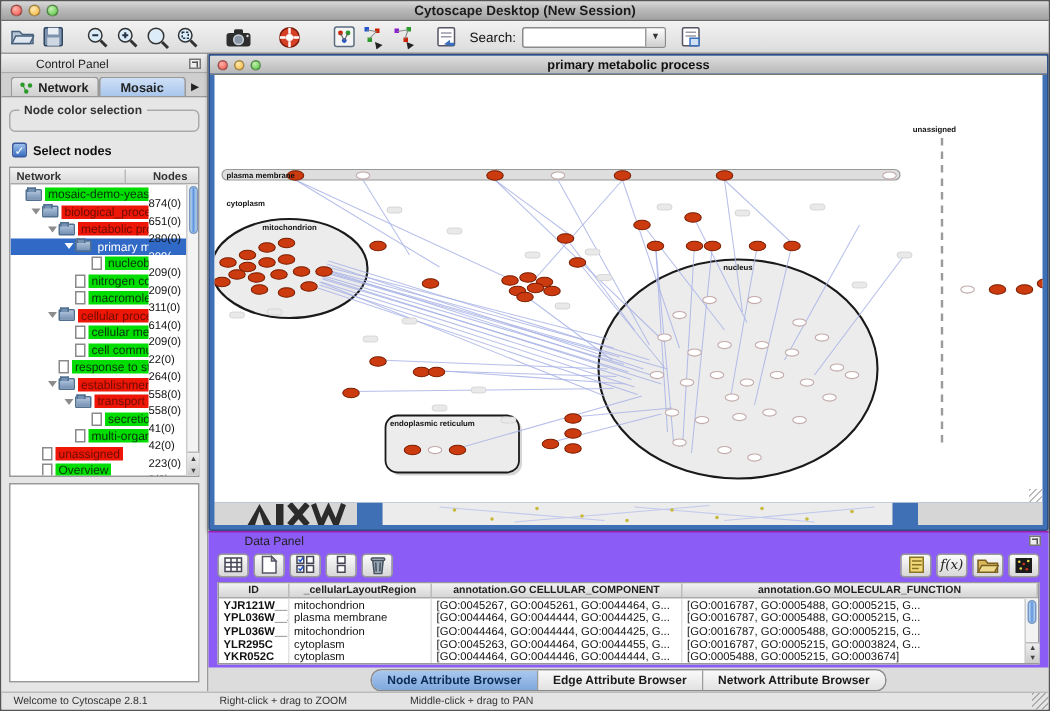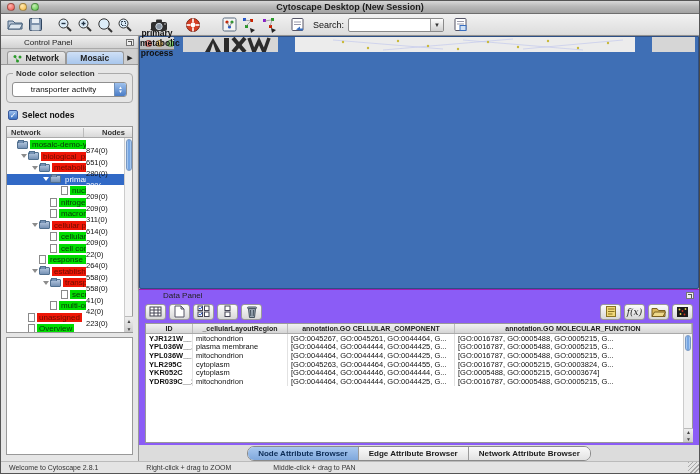--- a/index.html
+++ b/index.html
@@ -59,32 +59,32 @@
   .tri { width:0; height:0; border-left:3.5px solid transparent; border-right:3.5px solid transparent; border-top:4.5px solid #8c8c8c; }
   .trow.sel .tri { border-top-color:#fff; }
   .ticon { flex:0 0 auto; margin-right:2px; }
   .ticon.folder { width:11px; height:8px; background:linear-gradient(#b3c6de,#7591b4); border:1px solid #51708f; border-radius:1px; position:relative; }
   .ticon.folder::before { content:""; position:absolute; top:-2px; left:0; width:4px; height:2px; background:#7591b4; border:1px solid #51708f; border-bottom:none; }
   .ticon.leaf { width:7px; height:9px; background:#fff; border:1px solid #8a8a8a; }
   .tlabel { padding:0 2px; white-space:nowrap; overflow:hidden; max-width:72px; }
   .tlabel.green { background:#00dd00; color:#09340a; }
   .tlabel.red { background:#ee1607; color:#6d0d00; }
   .trow.sel .tlabel { background:transparent; color:#fff; }
-  .tcount { margin-left:auto; width:46px; font-size:7.5px; color:#111; flex:0 0 auto; white-space:nowrap; overflow:hidden;margin-top:12px; }
+  .tcount { margin-left:auto; width:33px; font-size:7.5px; color:#111; flex:0 0 auto; white-space:nowrap; overflow:hidden;margin-top:12px; }
   .trow.sel .tcount { color:#fff; }
   .tree-scroll { position:absolute; right:0; top:11px; bottom:0; width:8px; border-left:1px solid #ccc; background:#f3f3f3; }
   .ts-thumb { position:absolute; top:1px; left:0.5px; width:6px; height:32px; border-radius:3px; background:linear-gradient(90deg,#bcd6f4,#5f96dd 50%,#bcd6f4); border:1px solid #7798c3; }
   .ts-btns { position:absolute; bottom:0; left:0; width:8px; height:16px; border-top:1px solid #bbb; background:linear-gradient(#eee,#ccc); font-size:5px; color:#444; text-align:center; line-height:8px; }
   .birdseye { flex:1; border:1px solid #999; background:#fff; margin:4px 0 6px 0; }
 
   
   .right-col { flex:1; display:flex; flex-direction:column; min-width:0; background:#dcdcdc; }
 
   
-  .net-window { height:253px; flex:0 0 auto; background:#3f6fb5; border:1px solid #2d4f85; border-radius:0 0 2px 2px; display:flex; box-shadow:0 1px 3px rgba(0,0,0,.4); }
+  .net-window { height:318px; flex:0 0 auto; background:#3f6fb5; border:1px solid #2d4f85; border-radius:0 0 2px 2px; display:flex; flex-direction:column; box-shadow:0 1px 3px rgba(0,0,0,.4); }
   .nw-titlebar { height:13px; background:linear-gradient(#dedede,#b8b8b8); border-bottom:1px solid #777; display:flex; align-items:center; position:relative; border-radius:1px 1px 0 0; }
   .nw-titlebar .lights { margin-left:5px; }
   .nw-titlebar .light { width:7px; height:7px; }
   .nw-titlebar .wtitle { position:absolute; left:0; right:0; text-align:center; font-size:8.5px; font-weight:bold; color:#111; }
   .nw-canvas { flex:1; margin:0 3px; background:#fff; position:relative; overflow:hidden; }
   .nw-strip { height:15px; margin:0 3px 3px 3px; position:relative; overflow:hidden; background:#d6d6d6; }
   .nw-grip { position:absolute; right:0; bottom:0; width:9px; height:9px; background:repeating-linear-gradient(135deg,#bbb 0 1px,transparent 1px 3px); }
 
   
   .data-panel { flex:1; display:flex; flex-direction:column; background:#8b5cf6; border-top:1px solid #a21caf; min-height:0; }
@@ -270,27 +270,20 @@
           <span>Network</span>
         </span>
         <span class="cp-tab sel">
           <span>Mosaic</span>
         </span>
         <span class="tab-arrow">▶</span>
       </div>
       <div class="cp-body">
         <div class="groupbox">
           <span class="gb-label">Node color selection</span>
-          <div class="mac-combo">
-            <span class="mc-val">transporter activity</span>
-            <span class="mc-step">
-                <span>▲</span>
-                <span>▼</span>
-              </span>
-          </div>
         </div>
         <div class="check-row">
           <span class="checkbox">✓</span>
           <span class="check-label">Select nodes</span>
         </div>
         <div class="tree-box">
           <div class="tree-header">
             <span class="thc1">Network</span>
             <span class="thc2">Nodes</span>
           </div>

